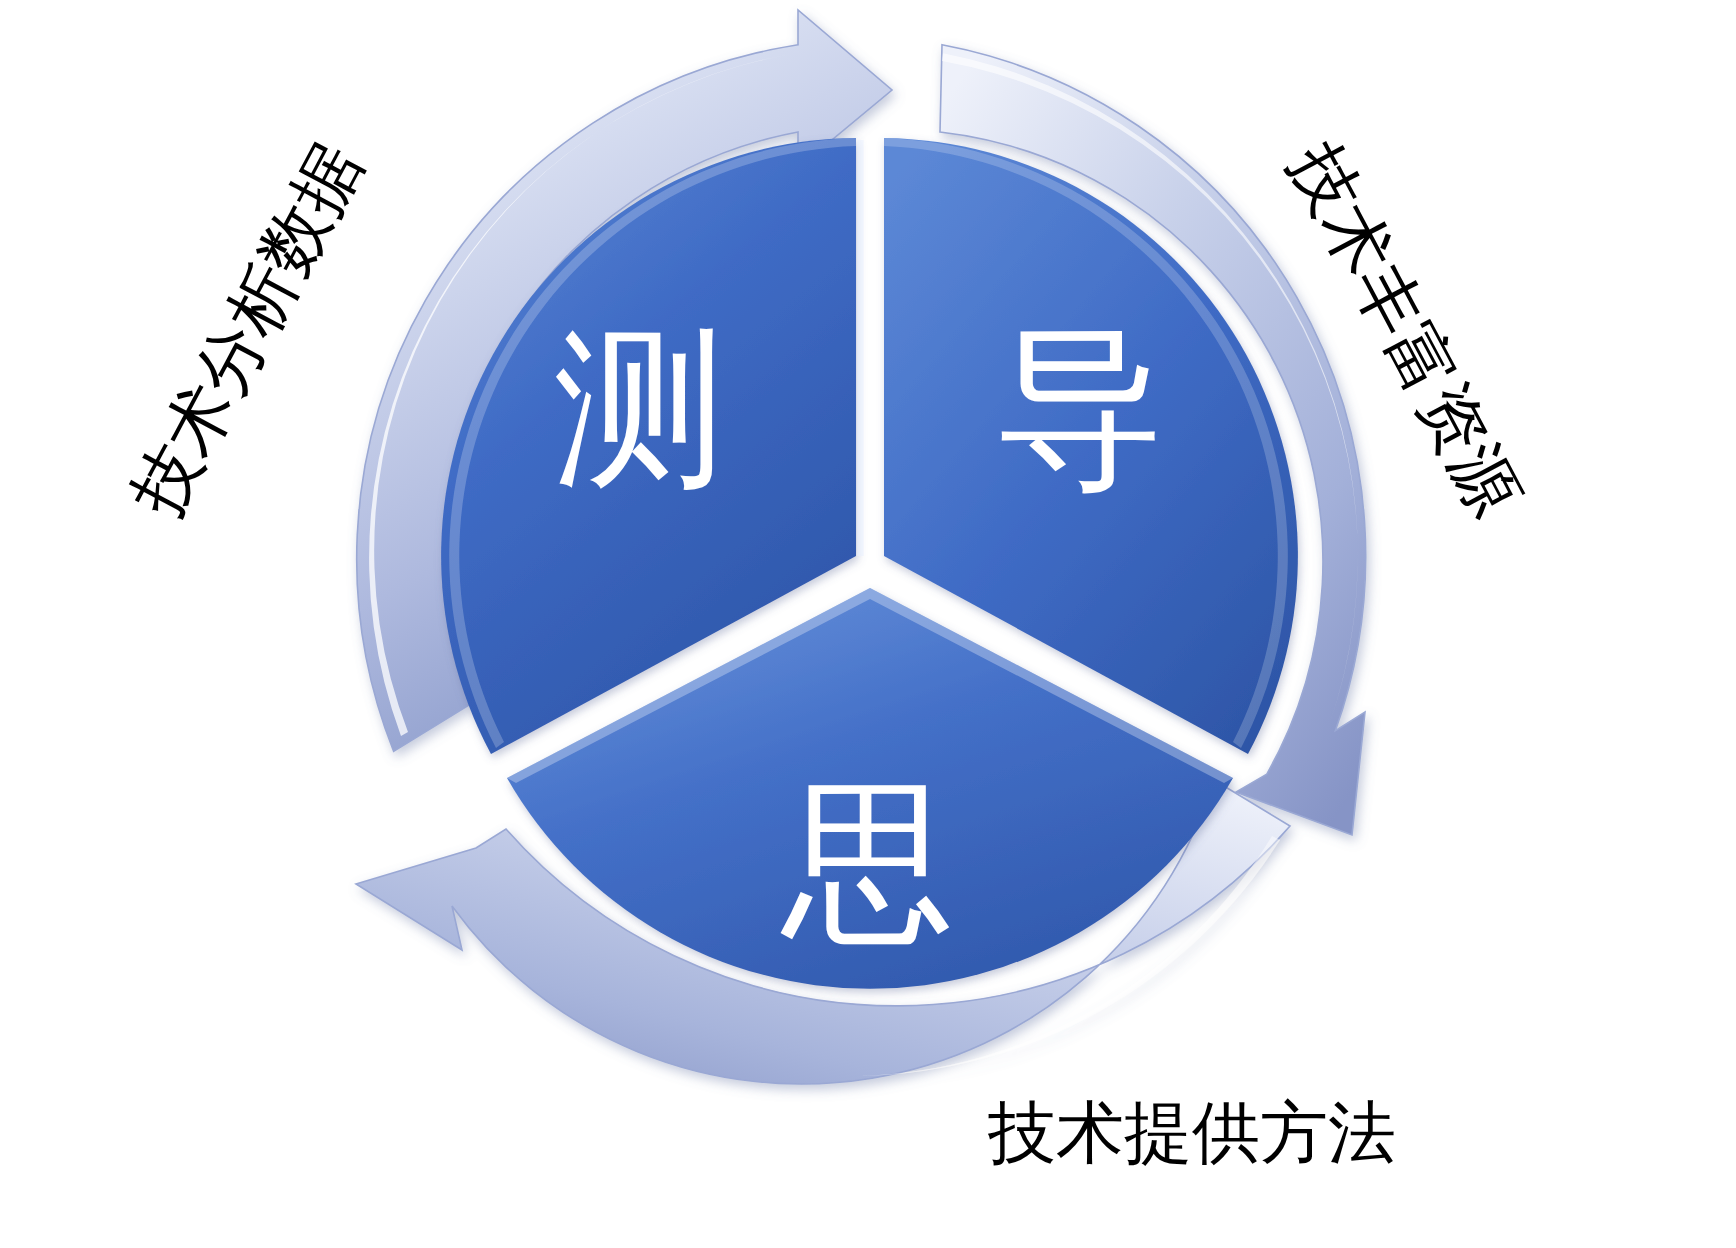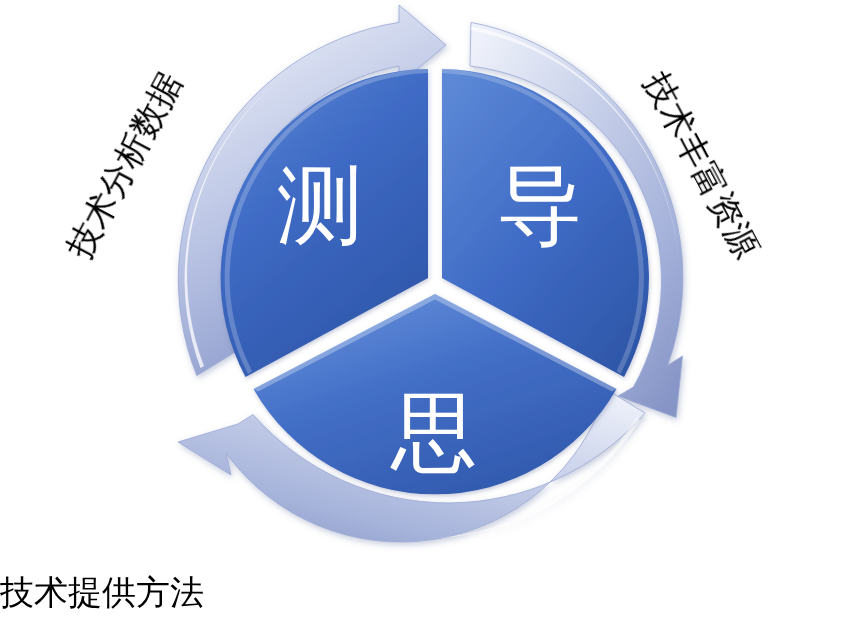--- a/index.html
+++ b/index.html
@@ -51,23 +51,23 @@
     transform-origin: 50% 50%;
   }
   #label-top-right {
     left: 600px;
     top: 148px;
     transform: rotate(62deg);
     transform-origin: 50% 50%;
   }
   #label-bottom {
     left: 0;
-    top: 575px;
+    top: 550px;
     width: 698px;
-    text-align: left;
+    text-align: right;
   }
 </style>
 </head>
 <body>
 
 <div id="diagram-root">
 
   <svg class="cycle-svg" viewBox="0 0 868 624" xmlns="http://www.w3.org/2000/svg">
     <defs>
       <linearGradient id="gradSegA" x1="0" y1="0" x2="0.55" y2="1">

